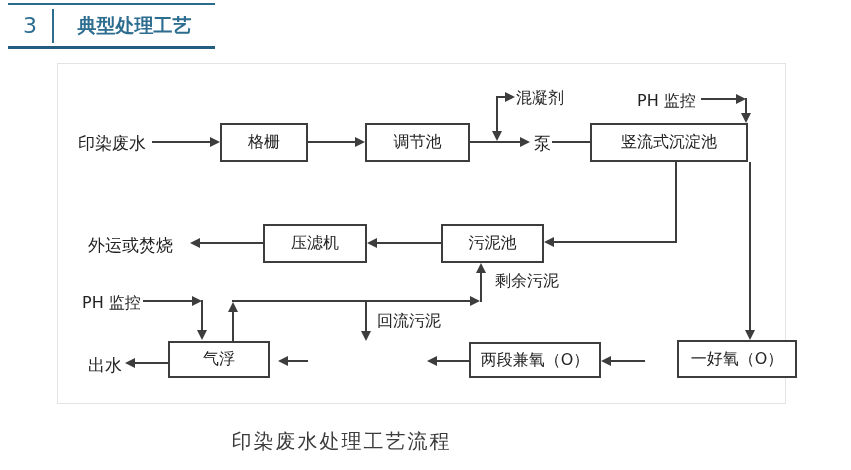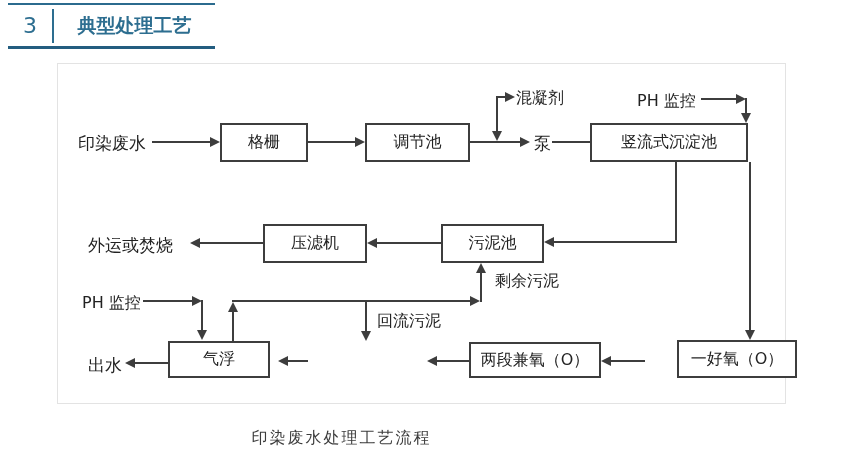--- a/index.html
+++ b/index.html
@@ -25,21 +25,21 @@
   
   .hl{position:absolute;height:2px;background:#3d3d3d;}
   .vl{position:absolute;width:2px;background:#3d3d3d;}
   .ar,.al,.au,.ad{position:absolute;width:0;height:0;}
   .ar{border-top:5px solid transparent;border-bottom:5px solid transparent;border-left:10px solid #3d3d3d;}
   .al{border-top:5px solid transparent;border-bottom:5px solid transparent;border-right:10px solid #3d3d3d;}
   .ad{border-left:5px solid transparent;border-right:5px solid transparent;border-top:10px solid #3d3d3d;}
   .au{border-left:5px solid transparent;border-right:5px solid transparent;border-bottom:10px solid #3d3d3d;}
   
   .caption{position:absolute;left:0;top:428px;width:683px;text-align:center;
-           font-size:16px;color:#3c3c3c;letter-spacing:2px;}
+           font-size:20px;color:#3c3c3c;letter-spacing:2px;}
 </style>
 </head>
 <body>
 
 <div class="page">
 
   <div class="header">
     <span class="h-num">3</span>
     <span class="h-sep"></span>
     <span class="h-title">典型处理工艺</span>

